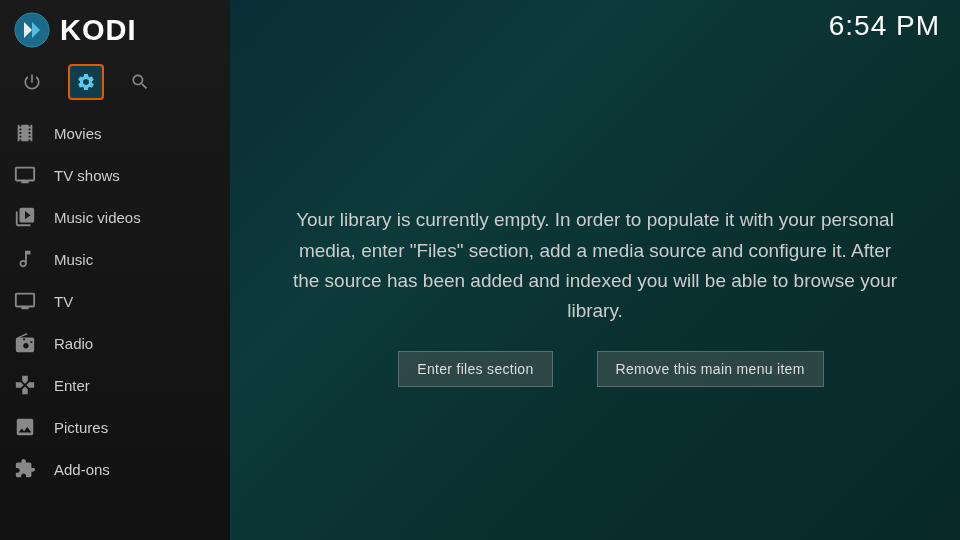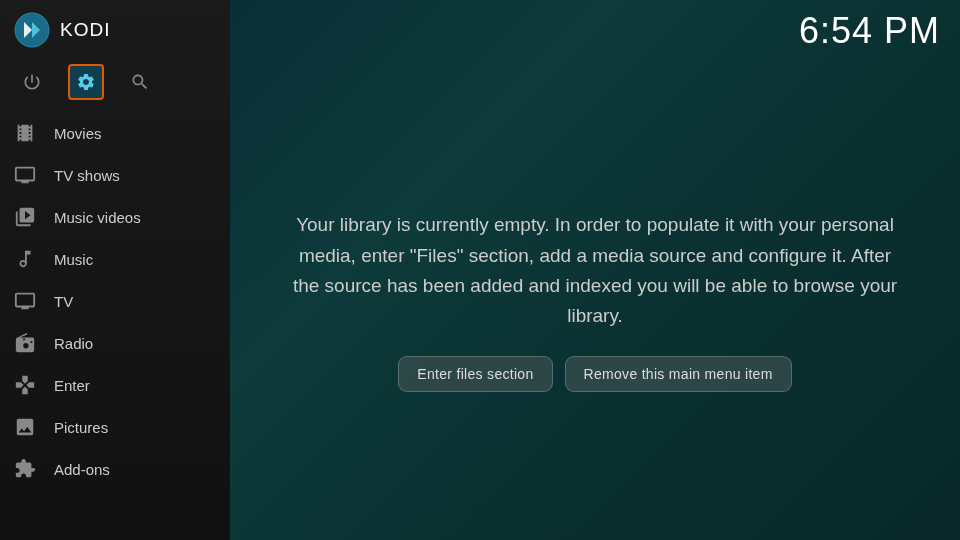--- a/index.html
+++ b/index.html
@@ -31,22 +31,22 @@
     }
 
     .kodi-logo {
       width: 36px;
       height: 36px;
       flex-shrink: 0;
     }
 
     .kodi-title {
       color: #ffffff;
-      font-size: 19px;
-      font-weight: normal;
+      font-size: 29px;
+      font-weight: bold;
       letter-spacing: 1px;
     }
 
     .sidebar-icons-row {
       display: flex;
       align-items: center;
       padding: 4px 14px 12px;
       gap: 18px;
     }
 
@@ -104,21 +104,21 @@
     }
 
     .top-bar {
       display: flex;
       justify-content: flex-end;
       padding: 10px 20px;
     }
 
     .time-display {
       color: #ffffff;
-      font-size: 36px;
+      font-size: 28px;
       font-weight: 300;
       letter-spacing: 1px;
       margin-left: 12px;
     }
 
     .content-area {
       flex: 1;
       display: flex;
       align-items: center;
       justify-content: center;
@@ -143,22 +143,23 @@
       gap: 12px;
     }
 
     .action-btn {
       padding: 9px 18px;
       background: rgba(60, 80, 80, 0.7);
       border: 1px solid rgba(150, 170, 170, 0.4);
       color: #dddddd;
       font-size: 14px;
       cursor: pointer;
-      border-radius: 9px;
+      border-radius: 0;
       letter-spacing: 0.3px;
+      margin-left: 32px;
     }
 
     
     .power-icon-svg { fill: #888; }
   </style>
 </head>
 <body>
 
 <aside class="sidebar">
 

